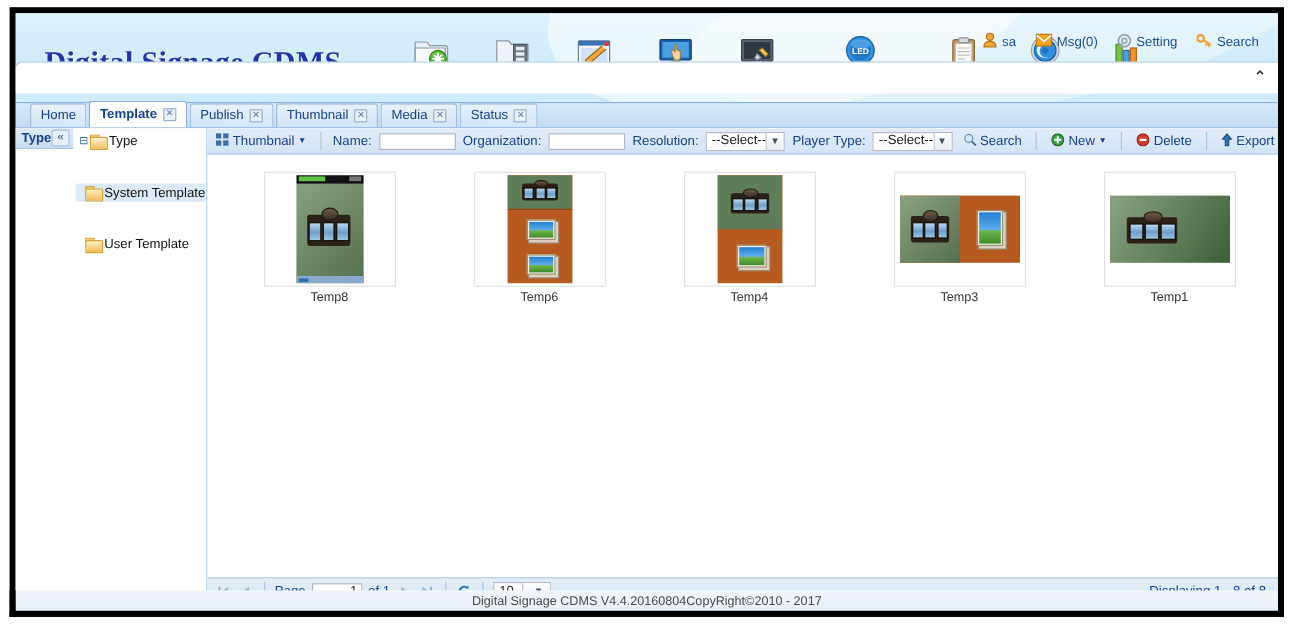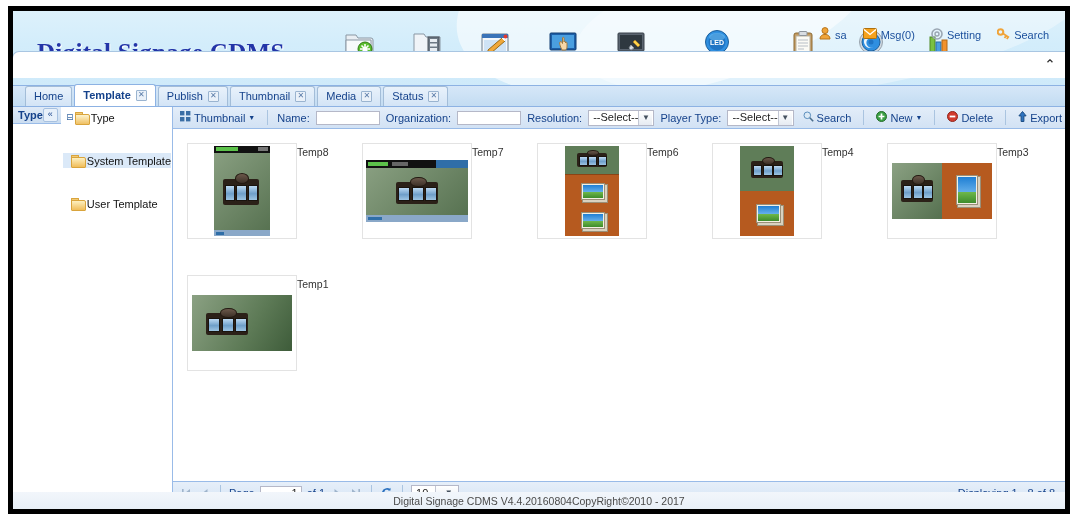--- a/index.html
+++ b/index.html
@@ -177,21 +177,21 @@
   }
   
   #thumb-area{
     flex:1;position:relative;background:#ffffff;overflow:hidden;
   }
   #thumb-grid{
     display:flex;flex-wrap:wrap;padding:14px 0 0 14px;
   }
   .thumb-cell{
     width:175px;height:118px;
-    display:flex;flex-direction:row;
+    display:flex;flex-direction:column;align-items:center;
     cursor:pointer;margin-bottom:14px;
   }
   .thumb-box{
     width:110px;height:96px;border:1px solid #e3e3e3;background:#fff;
     display:flex;align-items:center;justify-content:center;
     box-sizing:border-box;
   }
   .thumb-cap{margin-top:3px;font-size:10.5px;color:#333;}
   
   .pv{position:relative;overflow:hidden;background:#6c8466;}
@@ -586,39 +586,20 @@
                   <div class="cap"></div>
                   <div class="fr" style="left:5%"></div>
                     <div class="fr" style="left:37%"></div>
                     <div class="fr" style="left:69%"></div>
                 </div>
               </div>
             </div>
             <div class="thumb-cap">Temp8</div>
           </div>
 
-          <div class="thumb-cell">
-            <div class="thumb-box">
-              <div class="pv" style="width:102px;height:62px;background:linear-gradient(135deg,#8ba183 0%,#55704f 100%);">
-                <div class="bar" style="left:0;top:0;width:102px;height:8px;background:#111;"></div>
-                <div class="bar" style="left:2px;top:2px;width:20px;height:4px;background:#5cc24a;"></div>
-                <div class="bar" style="left:26px;top:2px;width:16px;height:4px;background:#666;"></div>
-                <div class="bar" style="right:0;top:0;width:32px;height:8px;background:#2f6ea8;"></div>
-                <div class="bar" style="left:0;bottom:0;width:102px;height:7px;background:#8aa8c8;"></div>
-                <div class="bar" style="left:2px;bottom:2px;width:14px;height:3px;background:#2f6ea8;"></div>
-                <div class="film" style="left:30px;top:22px;width:42px;height:22px;position:absolute;">
-                  <div class="cap"></div>
-                  <div class="fr" style="left:5%"></div>
-                    <div class="fr" style="left:37%"></div>
-                    <div class="fr" style="left:69%"></div>
-                </div>
-              </div>
-            </div>
-            <div class="thumb-cap">Temp7</div>
-          </div>
 
           <div class="thumb-cell">
             <div class="thumb-box">
               <div class="pv" style="width:54px;height:90px;background:#b65a1f;">
                 <div class="zone" style="left:0;top:0;width:54px;height:28px;background:#5f7d58;"></div>
                 <div class="film" style="left:12px;top:7px;width:30px;height:14px;position:absolute;">
                   <div class="cap" style="top:-18%;height:28%;"></div>
                   <div class="fr" style="left:5%"></div>
                     <div class="fr" style="left:37%"></div>
                     <div class="fr" style="left:69%"></div>

